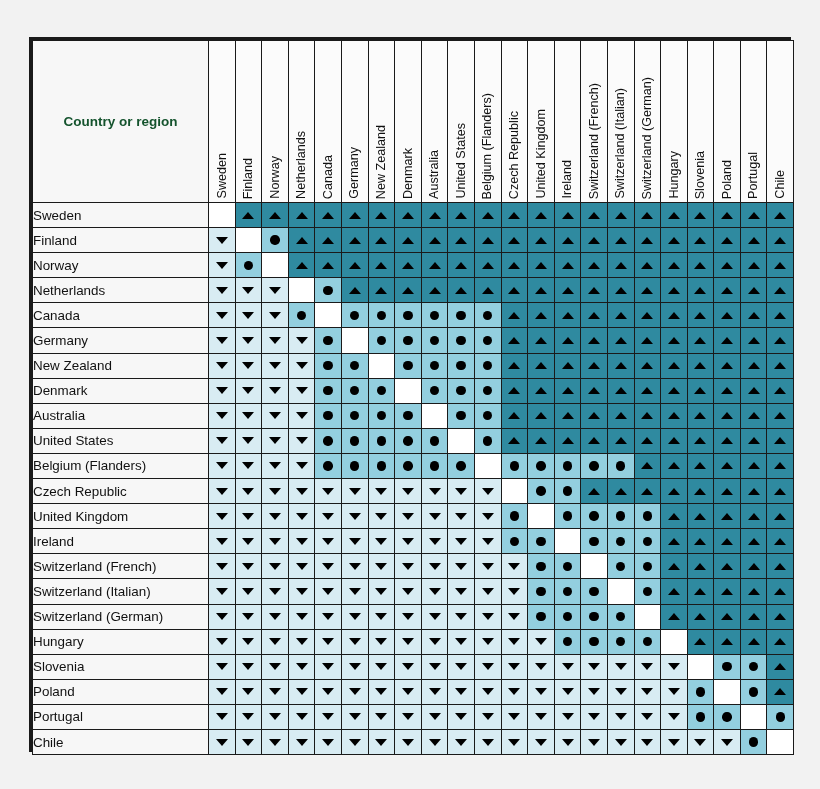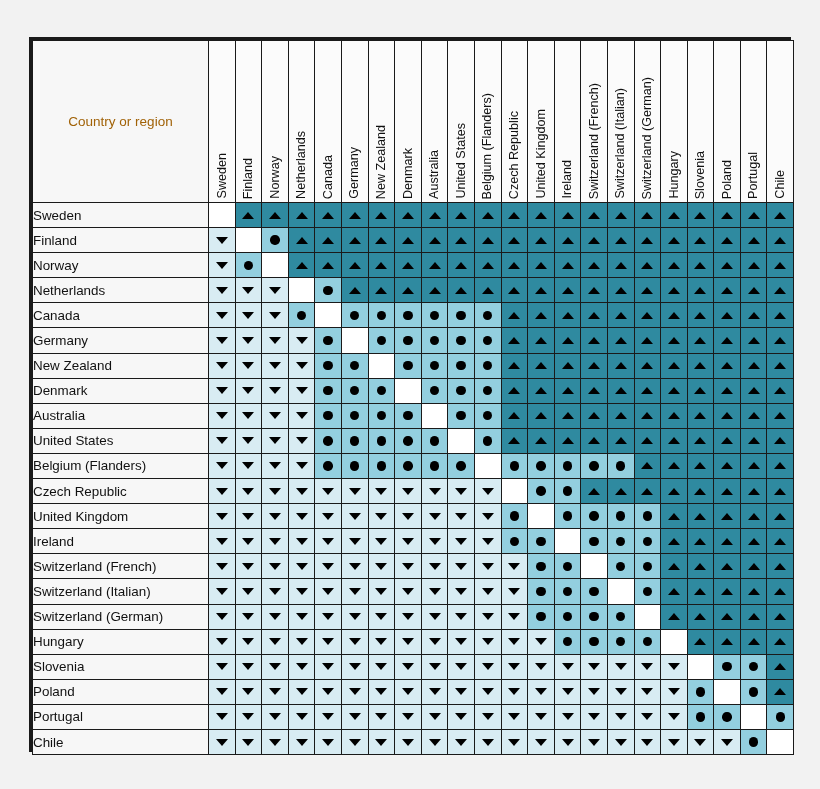--- a/index.html
+++ b/index.html
@@ -47,23 +47,23 @@
     box-sizing: border-box;
   }
 
   
   th.corner {
     width: 176px;
     height: 162px;
     background: #f7f7f7;
     text-align: center;
     vertical-align: middle;
-    font-weight: normal;
+    font-weight: bold;
     font-size: 13.5px;
-    color: #a16207;
+    color: #14532d;
   }
   th.colhead {
     width: 26.6px;
     height: 162px;
     background: #fbfbfb;
     vertical-align: bottom;
     font-weight: normal;
     position: relative;
   }
   th.colhead .vtxt {

